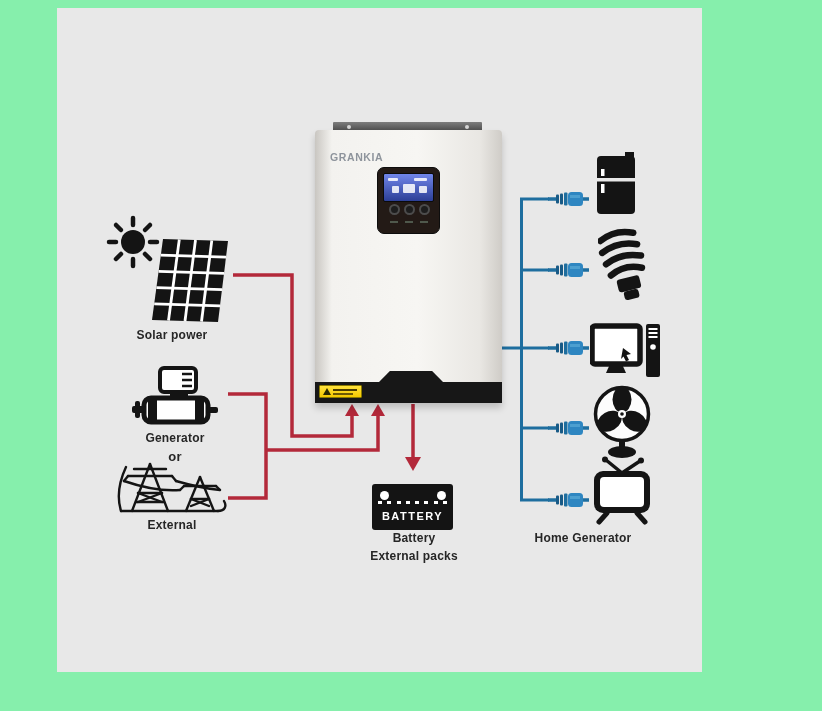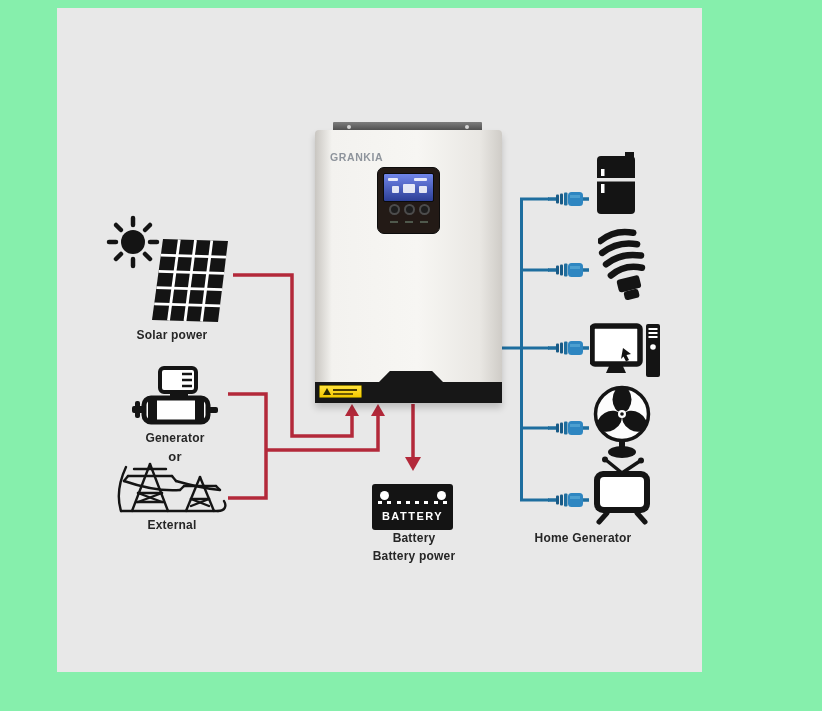--- a/index.html
+++ b/index.html
@@ -269,21 +269,21 @@
         <b></b>
         <b></b>
         <b></b>
         <b></b>
         <b></b>
         <b></b>
     </span>
     <span class="btxt">BATTERY</span>
   </div>
   <div class="cap" style="left:334px;top:529px;width:160px;">Battery</div>
-  <div class="cap" style="left:334px;top:547px;width:160px;">Battery power</div>
+  <div class="cap" style="left:334px;top:547px;width:160px;">External packs</div>
 
   <svg class="abs" style="left:595px;top:152px;" width="44" height="66" viewBox="0 0 44 66">
     <rect x="30" y="0" width="9" height="7" fill="#141414"></rect>
     <rect x="2" y="4" width="38" height="58" rx="4" fill="#141414"></rect>
     <rect x="2" y="26" width="38" height="3.5" fill="#e8e8e8"></rect>
     <rect x="6" y="17" width="3.5" height="7" fill="#ffffff"></rect>
     <rect x="6" y="32" width="3.5" height="9" fill="#ffffff"></rect>
   </svg>
 
   <svg class="abs" style="left:598px;top:226px;" width="52" height="80" viewBox="0 0 52 80">

